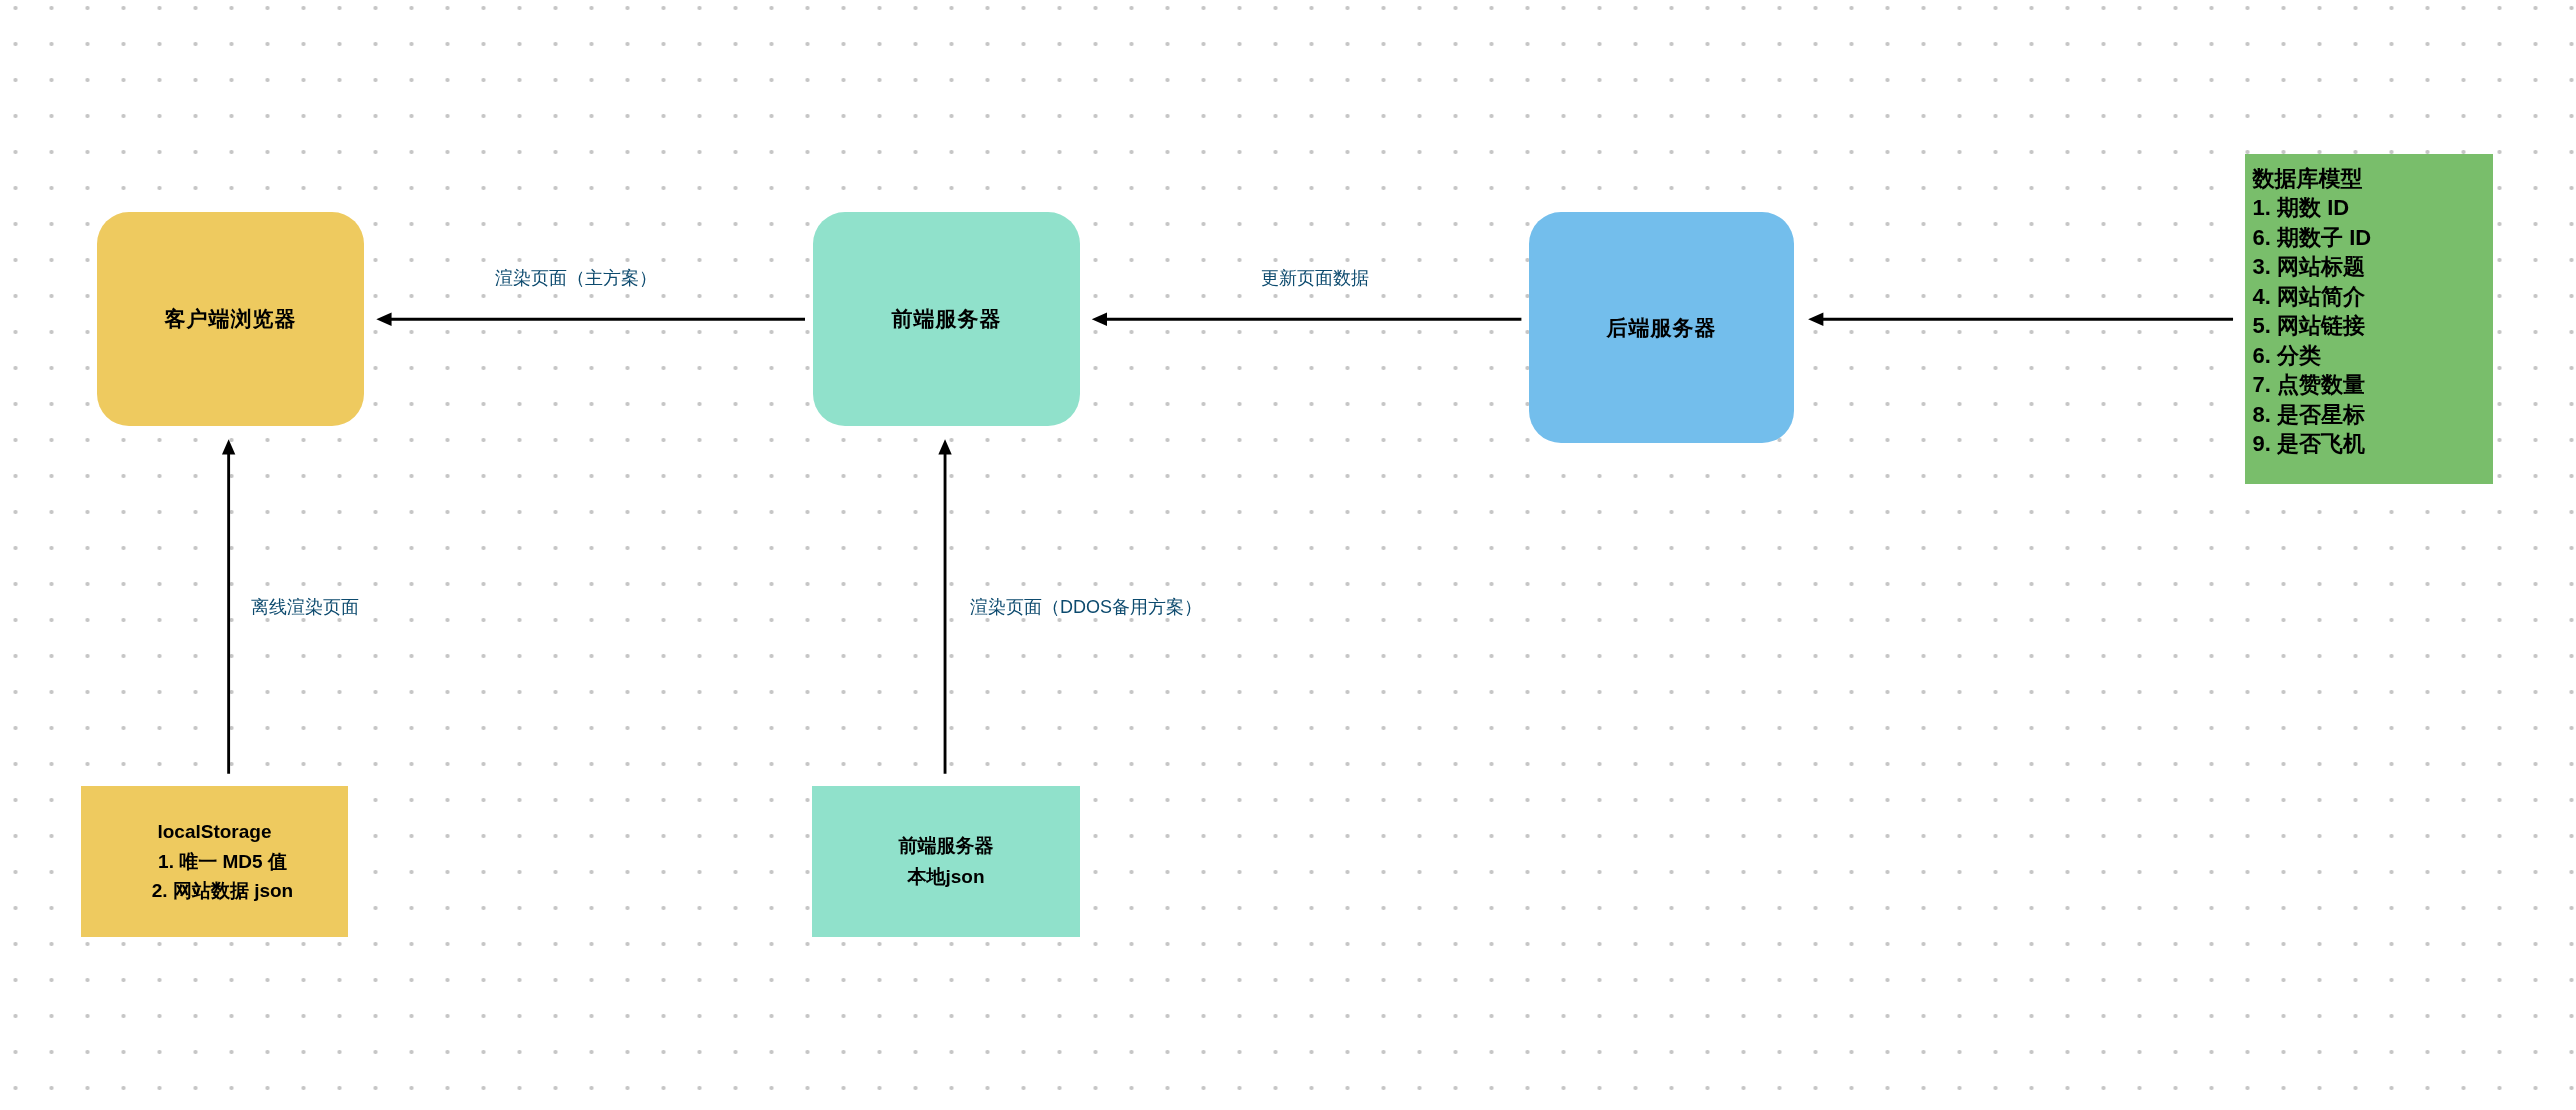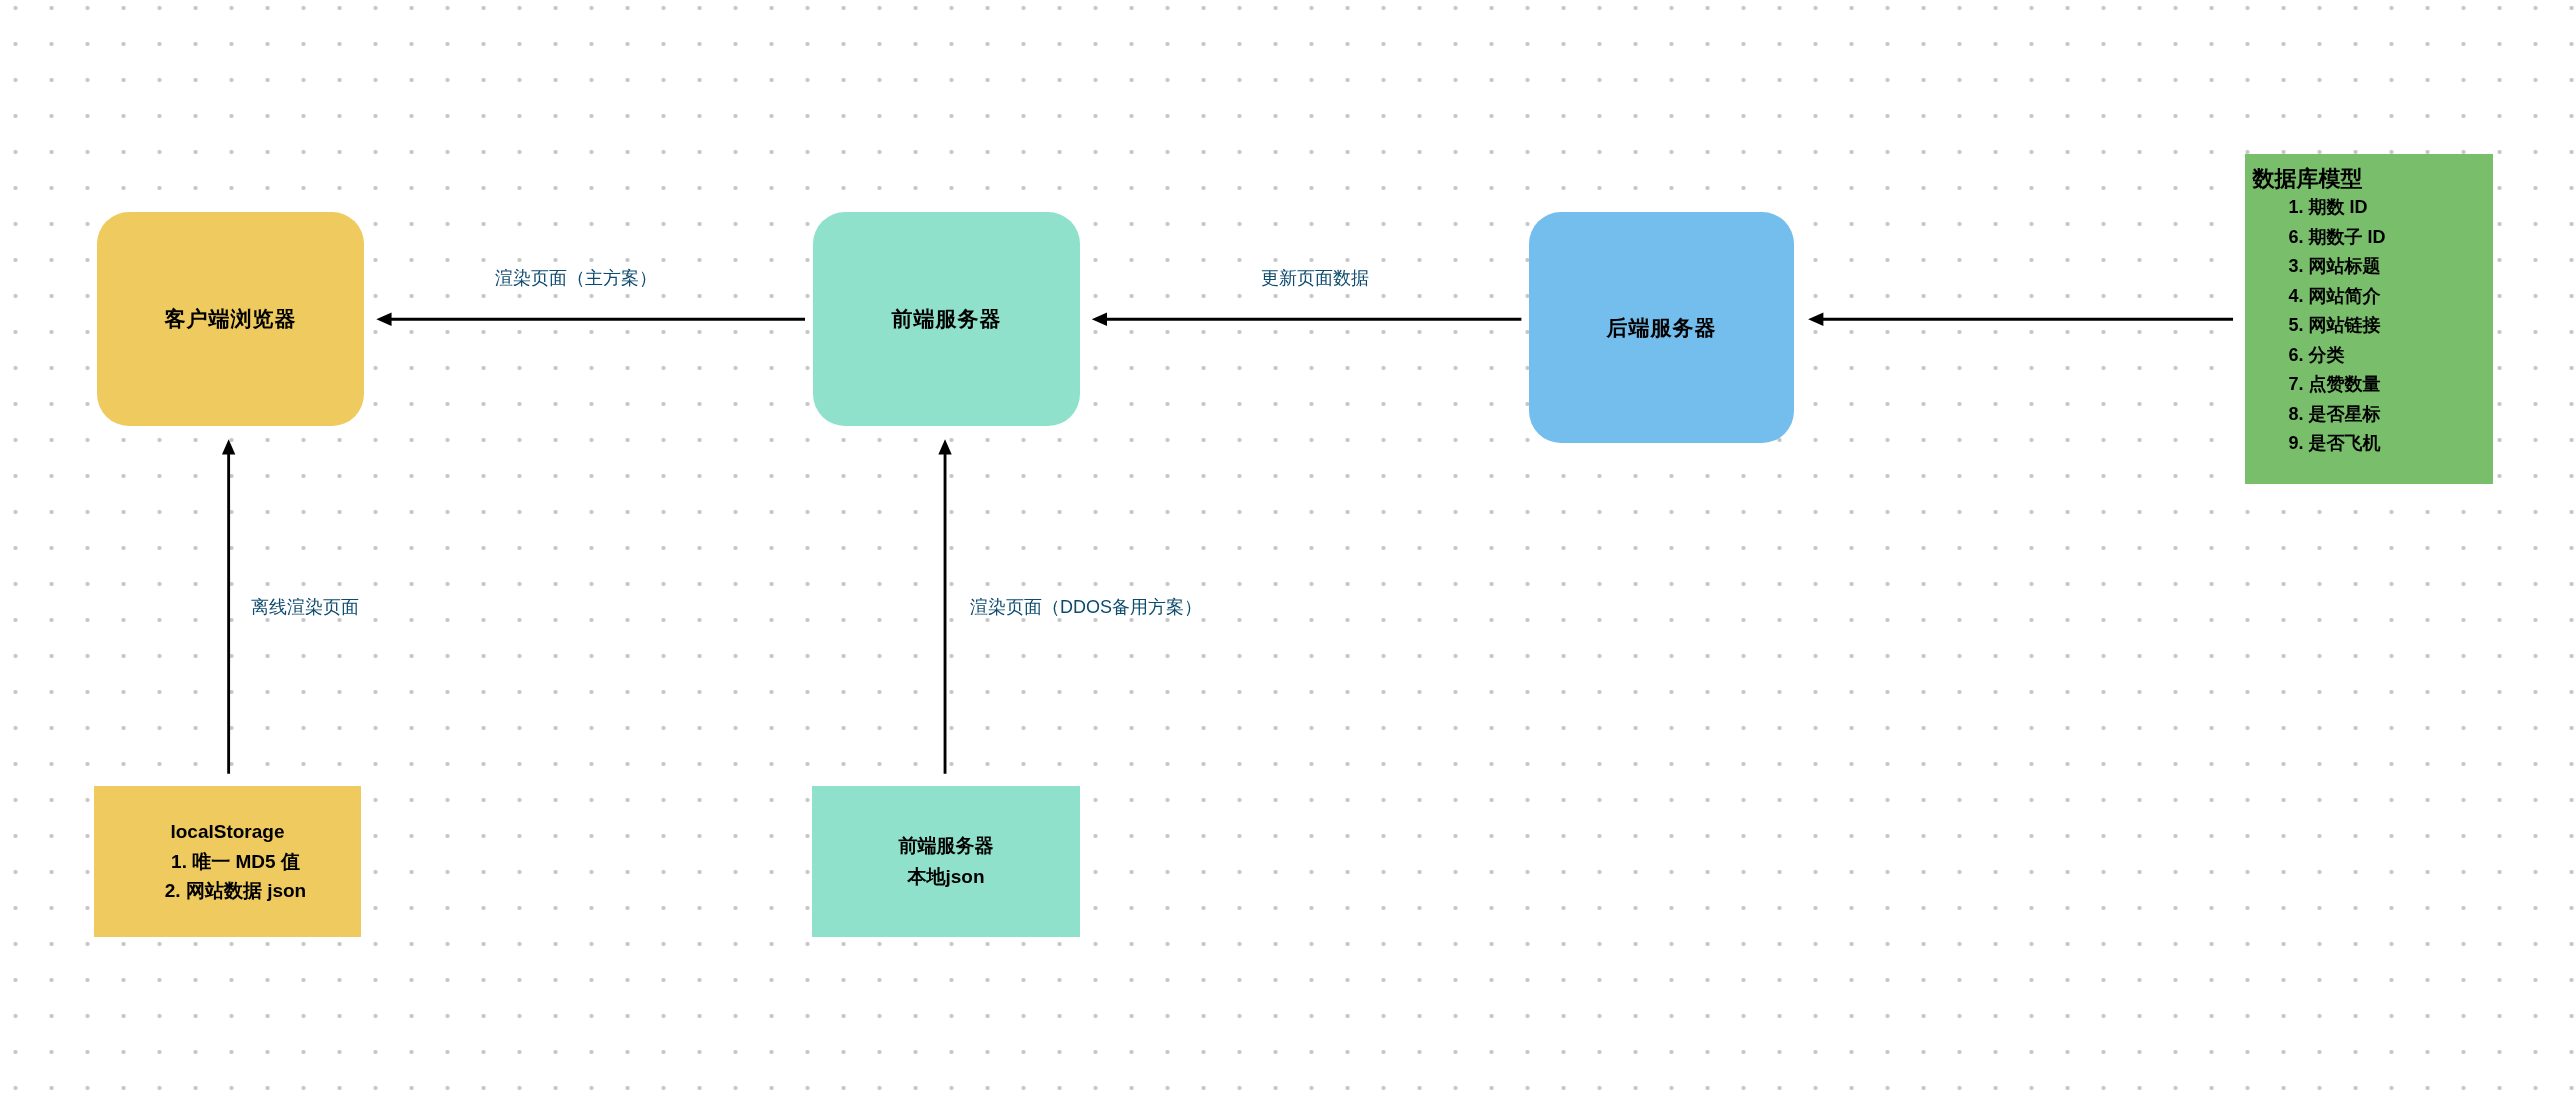--- a/index.html
+++ b/index.html
@@ -49,29 +49,28 @@
     text-align: left;
   }
   .node-db .box-title {
     text-align: left;
     font-size: 22px;
     font-weight: 700;
     line-height: 29.5px;
     font-family: Liberation Serif, serif;
   }
   .node-db .list-line {
-    font-size: 18px;
+    font-size: 22px;
     font-weight: 700;
     line-height: 29.5px;
     white-space: nowrap;
-    margin-left: 36px;
   }
 
   .node-localstorage {
-    left: 94px; top: 786px; width: 267px; height: 151px;
+    left: 81px; top: 786px; width: 267px; height: 151px;
     background: #eeca5f;
     display: flex;
     flex-direction: column;
     justify-content: center;
     padding: 0 0 0 16px;
     text-align: left;
   }
   .node-localstorage .box-title {
     text-align: center;
     font-size: 19px;

